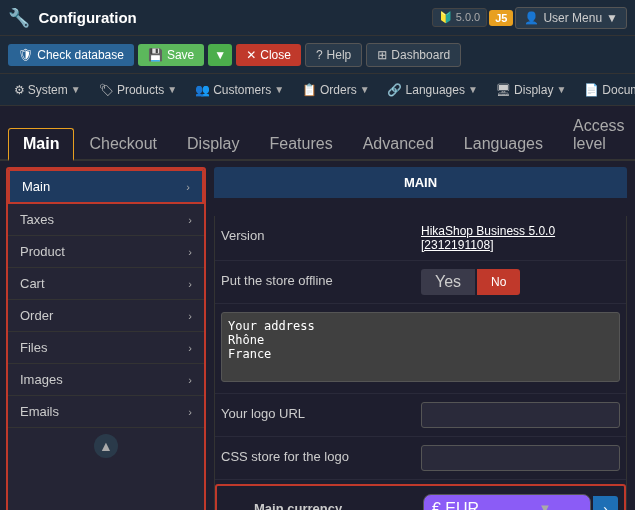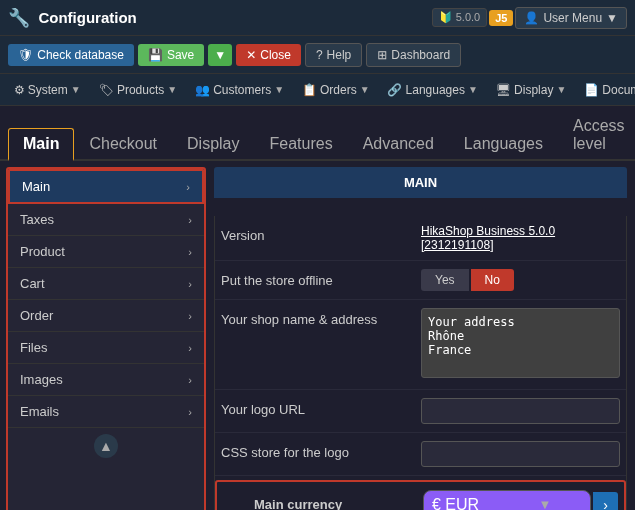--- a/index.html
+++ b/index.html
@@ -46,21 +46,21 @@
     .sidebar-up-btn { background: #2a3a4a; color: #aaa; border: none; border-radius: 50%; width: 24px; height: 24px; cursor: pointer; font-size: 14px; display: flex; align-items: center; justify-content: center; }
 
     
     .right-panel { flex: 1; padding: 0 8px 8px 8px; overflow-y: auto; }
     .panel-header { background: #1e3a5f; color: #fff; text-align: center; padding: 8px; font-weight: bold; font-size: 13px; margin-bottom: 0; border-radius: 3px 3px 0 0; margin-top: 6px; }
     .form-row { display: flex; align-items: flex-start; padding: 8px 6px; border-bottom: 1px solid #2a2a3a; }
     .form-label { width: 200px; color: #ccc; font-size: 13px; padding-top: 4px; flex-shrink: 0; }
     .form-control { flex: 1; }
     .form-value { color: #fff; font-size: 12px; text-decoration: underline; }
     .yes-no-group { display: flex; gap: 2px; }
-    .btn-yes { background: #3a3a4a; color: #ccc; border: none; padding: 4px 14px; cursor: pointer; border-radius: 3px 0 0 3px; font-size: 12px; }
+    .btn-yes { background: #3a3a4a; color: #ccc; border: none; padding: 4px 14px; cursor: pointer; border-radius: 3px 0 0 3px; font-size: 16px; }
     .btn-no { background: #c0392b; color: #fff; border: none; padding: 4px 14px; cursor: pointer; border-radius: 0 3px 3px 0; font-size: 12px; text-align: center; }
     .form-textarea { width: 100%; background: #404040; border: 1px solid #555; color: #fff; padding: 6px; border-radius: 3px; font-size: 12px; resize: none; }
     .form-input { width: 100%; background: #2a2a3a; border: 1px solid #555; color: #fff; padding: 5px 8px; border-radius: 3px; font-size: 12px; }
     .currency-row { display: flex; align-items: center; padding: 8px 6px; border: 2px solid #c0392b; border-radius: 3px; margin-top: 4px; background: #1e1e2e; }
     .currency-label { width: 200px; color: #ccc; font-size: 13px; flex-shrink: 0; font-weight: bold; padding-left: 31px; }
     .currency-select { flex: 1; background: #8b5cf6; border: 1px solid #555; color: #fff; padding: 5px 8px; border-radius: 8px; font-size: 16px; appearance: none; -webkit-appearance: none; }
     .currency-select-wrap { flex: 1; position: relative; display: flex; align-items: center; }
     .currency-chevron { position: absolute; right: 40px; color: #aaa; pointer-events: none; }
     .currency-go-btn { background: #1e6fb5; color: #fff; border: none; padding: 5px 10px; border-radius: 0 3px 3px 0; cursor: pointer; font-size: 14px; margin-left: 2px; }
 
@@ -206,21 +206,20 @@
 
       <div class="form-row">
         <span class="form-label">Put the store offline</span>
         <div class="form-control yes-no-group">
           <button class="btn-yes">Yes</button>
           <button class="btn-no">No</button>
         </div>
       </div>
 
       <div class="form-row">
-        <span class="form-label">Your shop name &amp; address</span>
         <div class="form-control">
           <textarea class="form-textarea" rows="4" style="">Your address
 Rhône
 France</textarea>
         </div>
       </div>
 
       <div class="form-row">
         <span class="form-label">Your logo URL</span>
         <div class="form-control">

